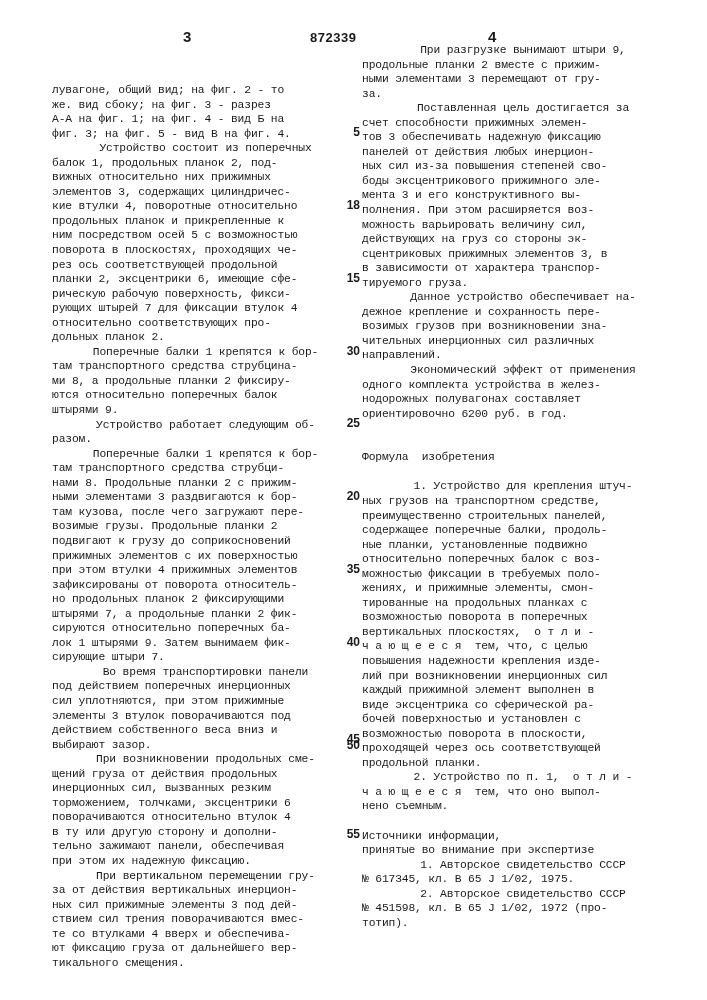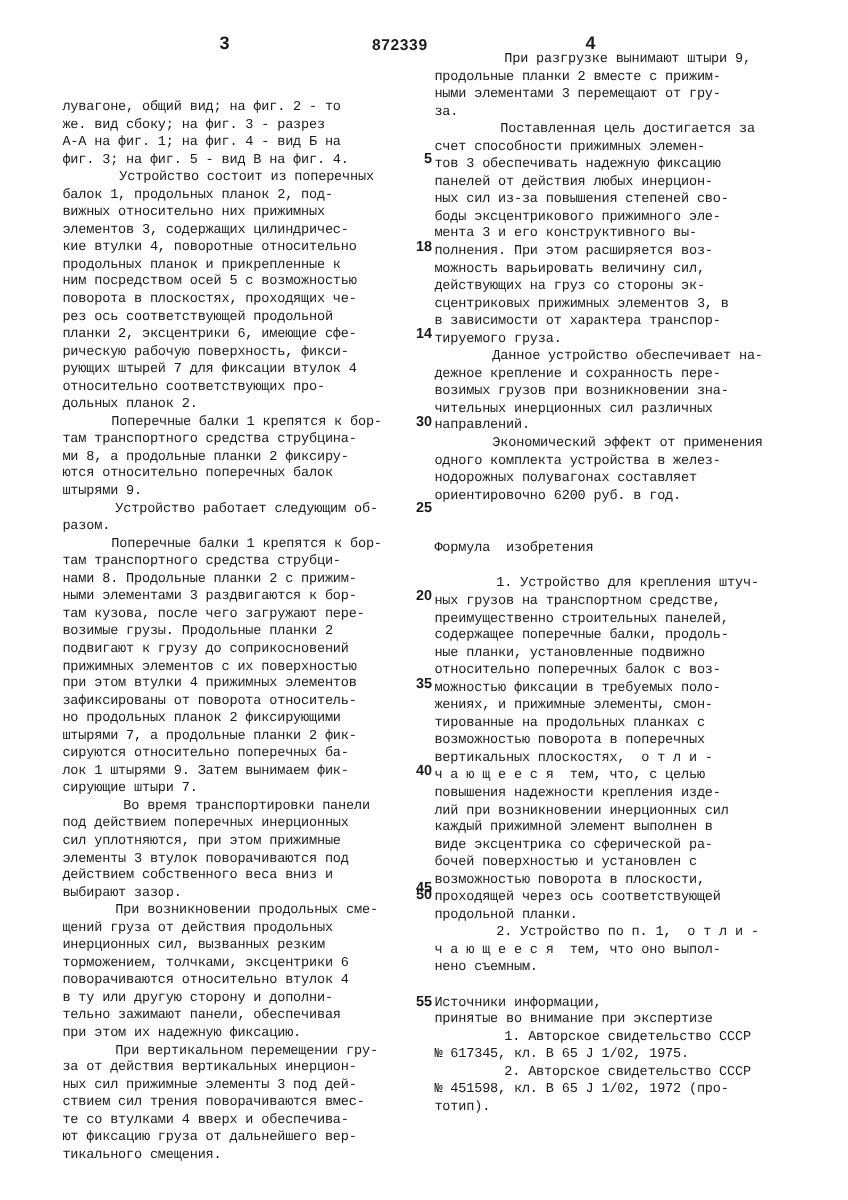--- a/index.html
+++ b/index.html
@@ -22,21 +22,21 @@
 <body>
 
 <div class="hdr" id="pl">3</div>
 <div class="hdr" id="pn">872339</div>
 <div class="hdr" id="pr">4</div>
 
 <div class="col" id="left"><span class="ln">лувагоне, общий вид; на фиг. 2 - то</span><span class="ln">же. вид сбоку; на фиг. 3 - разрез</span><span class="ln">А-А на фиг. 1; на фиг. 4 - вид Б на</span><span class="ln">фиг. 3; на фиг. 5 - вид В на фиг. 4.</span><span class="ln ind">Устройство состоит из поперечных</span><span class="ln">балок 1, продольных планок 2, под-</span><span class="ln">вижных относительно них прижимных</span><span class="ln">элементов 3, содержащих цилиндричес-</span><span class="ln">кие втулки 4, поворотные относительно</span><span class="ln">продольных планок и прикрепленные к</span><span class="ln">ним посредством осей 5 с возможностью</span><span class="ln">поворота в плоскостях, проходящих че-</span><span class="ln">рез ось соответствующей продольной</span><span class="ln">планки 2, эксцентрики 6, имеющие сфе-</span><span class="ln">рическую рабочую поверхность, фикси-</span><span class="ln">рующих штырей 7 для фиксации втулок 4</span><span class="ln">относительно соответствующих про-</span><span class="ln">дольных планок 2.</span><span class="ln ind">Поперечные балки 1 крепятся к бор-</span><span class="ln">там транспортного средства струбцина-</span><span class="ln">ми 8, а продольные планки 2 фиксиру-</span><span class="ln">ются относительно поперечных балок</span><span class="ln">штырями 9.</span><span class="ln ind">Устройство работает следующим об-</span><span class="ln">разом.</span><span class="ln ind">Поперечные балки 1 крепятся к бор-</span><span class="ln">там транспортного средства струбци-</span><span class="ln">нами 8. Продольные планки 2 с прижим-</span><span class="ln">ными элементами 3 раздвигаются к бор-</span><span class="ln">там кузова, после чего загружают пере-</span><span class="ln">возимые грузы. Продольные планки 2</span><span class="ln">подвигают к грузу до соприкосновений</span><span class="ln">прижимных элементов с их поверхностью</span><span class="ln">при этом втулки 4 прижимных элементов</span><span class="ln">зафиксированы от поворота относитель-</span><span class="ln">но продольных планок 2 фиксирующими</span><span class="ln">штырями 7, а продольные планки 2 фик-</span><span class="ln">сируются относительно поперечных ба-</span><span class="ln">лок 1 штырями 9. Затем вынимаем фик-</span><span class="ln">сирующие штыри 7.</span><span class="ln ind">Во время транспортировки панели</span><span class="ln">под действием поперечных инерционных</span><span class="ln">сил уплотняются, при этом прижимные</span><span class="ln">элементы 3 втулок поворачиваются под</span><span class="ln">действием собственного веса вниз и</span><span class="ln">выбирают зазор.</span><span class="ln ind">При возникновении продольных сме-</span><span class="ln">щений груза от действия продольных</span><span class="ln">инерционных сил, вызванных резким</span><span class="ln">торможением, толчками, эксцентрики 6</span><span class="ln">поворачиваются относительно втулок 4</span><span class="ln">в ту или другую сторону и дополни-</span><span class="ln">тельно зажимают панели, обеспечивая</span><span class="ln">при этом их надежную фиксацию.</span><span class="ln ind">При вертикальном перемещении гру-</span><span class="ln">за от действия вертикальных инерцион-</span><span class="ln">ных сил прижимные элементы 3 под дей-</span><span class="ln">ствием сил трения поворачиваются вмес-</span><span class="ln">те со втулками 4 вверх и обеспечива-</span><span class="ln">ют фиксацию груза от дальнейшего вер-</span><span class="ln">тикального смещения.</span></div>
 <div class="nums" id="nums">
     <span style="top: 82.475px;">5</span>
     <span style="top: 155.225px;">18</span>
-    <span style="top: 227.975px;">14</span>
+    <span style="top: 227.975px;">15</span>
     <span style="top: 300.725px;">30</span>
     <span style="top: 373.475px;">25</span>
     <span style="top: 446.225px;">20</span>
     <span style="top: 518.975px;">35</span>
     <span style="top: 591.725px;">40</span>
     <span style="top: 689px;">45</span>
     <span style="top: 695px;">50</span>
     <span style="top: 784px;">55</span>
   </div>
 <div class="col" id="right"><span class="ln ind">При разгрузке вынимают штыри 9,</span><span class="ln">продольные планки 2 вместе с прижим-</span><span class="ln">ными элементами 3 перемещают от гру-</span><span class="ln">за.</span><span class="ln ind">Поставленная цель достигается за</span><span class="ln">счет способности прижимных элемен-</span><span class="ln">тов 3 обеспечивать надежную фиксацию</span><span class="ln">панелей от действия любых инерцион-</span><span class="ln">ных сил из-за повышения степеней сво-</span><span class="ln">боды эксцентрикового прижимного эле-</span><span class="ln">мента 3 и его конструктивного вы-</span><span class="ln">полнения. При этом расширяется воз-</span><span class="ln">можность варьировать величину сил,</span><span class="ln">действующих на груз со стороны эк-</span><span class="ln">сцентриковых прижимных элементов 3, в</span><span class="ln">в зависимости от характера транспор-</span><span class="ln">тируемого груза.</span><span class="ln ind">Данное устройство обеспечивает на-</span><span class="ln">дежное крепление и сохранность пере-</span><span class="ln">возимых грузов при возникновении зна-</span><span class="ln">чительных инерционных сил различных</span><span class="ln">направлений.</span><span class="ln ind">Экономический эффект от применения</span><span class="ln">одного комплекта устройства в желез-</span><span class="ln">нодорожных полувагонах составляет</span><span class="ln">ориентировочно 6200 руб. в год.</span><span class="ln">&nbsp;</span><span class="ln">&nbsp;</span><span class="ln center">Формула  изобретения</span><span class="ln">&nbsp;</span><span class="ln ind">1. Устройство для крепления штуч-</span><span class="ln">ных грузов на транспортном средстве,</span><span class="ln">преимущественно строительных панелей,</span><span class="ln">содержащее поперечные балки, продоль-</span><span class="ln">ные планки, установленные подвижно</span><span class="ln">относительно поперечных балок с воз-</span><span class="ln">можностью фиксации в требуемых поло-</span><span class="ln">жениях, и прижимные элементы, смон-</span><span class="ln">тированные на продольных планках с</span><span class="ln">возможностью поворота в поперечных</span><span class="ln">вертикальных плоскостях,  о т л и -</span><span class="ln">ч а ю щ е е с я  тем, что, с целью</span><span class="ln">повышения надежности крепления изде-</span><span class="ln">лий при возникновении инерционных сил</span><span class="ln">каждый прижимной элемент выполнен в</span><span class="ln">виде эксцентрика со сферической ра-</span><span class="ln">бочей поверхностью и установлен с</span><span class="ln">возможностью поворота в плоскости,</span><span class="ln">проходящей через ось соответствующей</span><span class="ln">продольной планки.</span><span class="ln ind">2. Устройство по п. 1,  о т л и -</span><span class="ln">ч а ю щ е е с я  тем, что оно выпол-</span><span class="ln">нено съемным.</span><span class="ln">&nbsp;</span><span class="ln center">Источники информации,</span><span class="ln">принятые во внимание при экспертизе</span><span class="ln ind">1. Авторское свидетельство СССР</span><span class="ln">№ 617345, кл. В 65 J 1/02, 1975.</span><span class="ln ind">2. Авторское свидетельство СССР</span><span class="ln">№ 451598, кл. В 65 J 1/02, 1972 (про-</span><span class="ln">тотип).</span></div>

